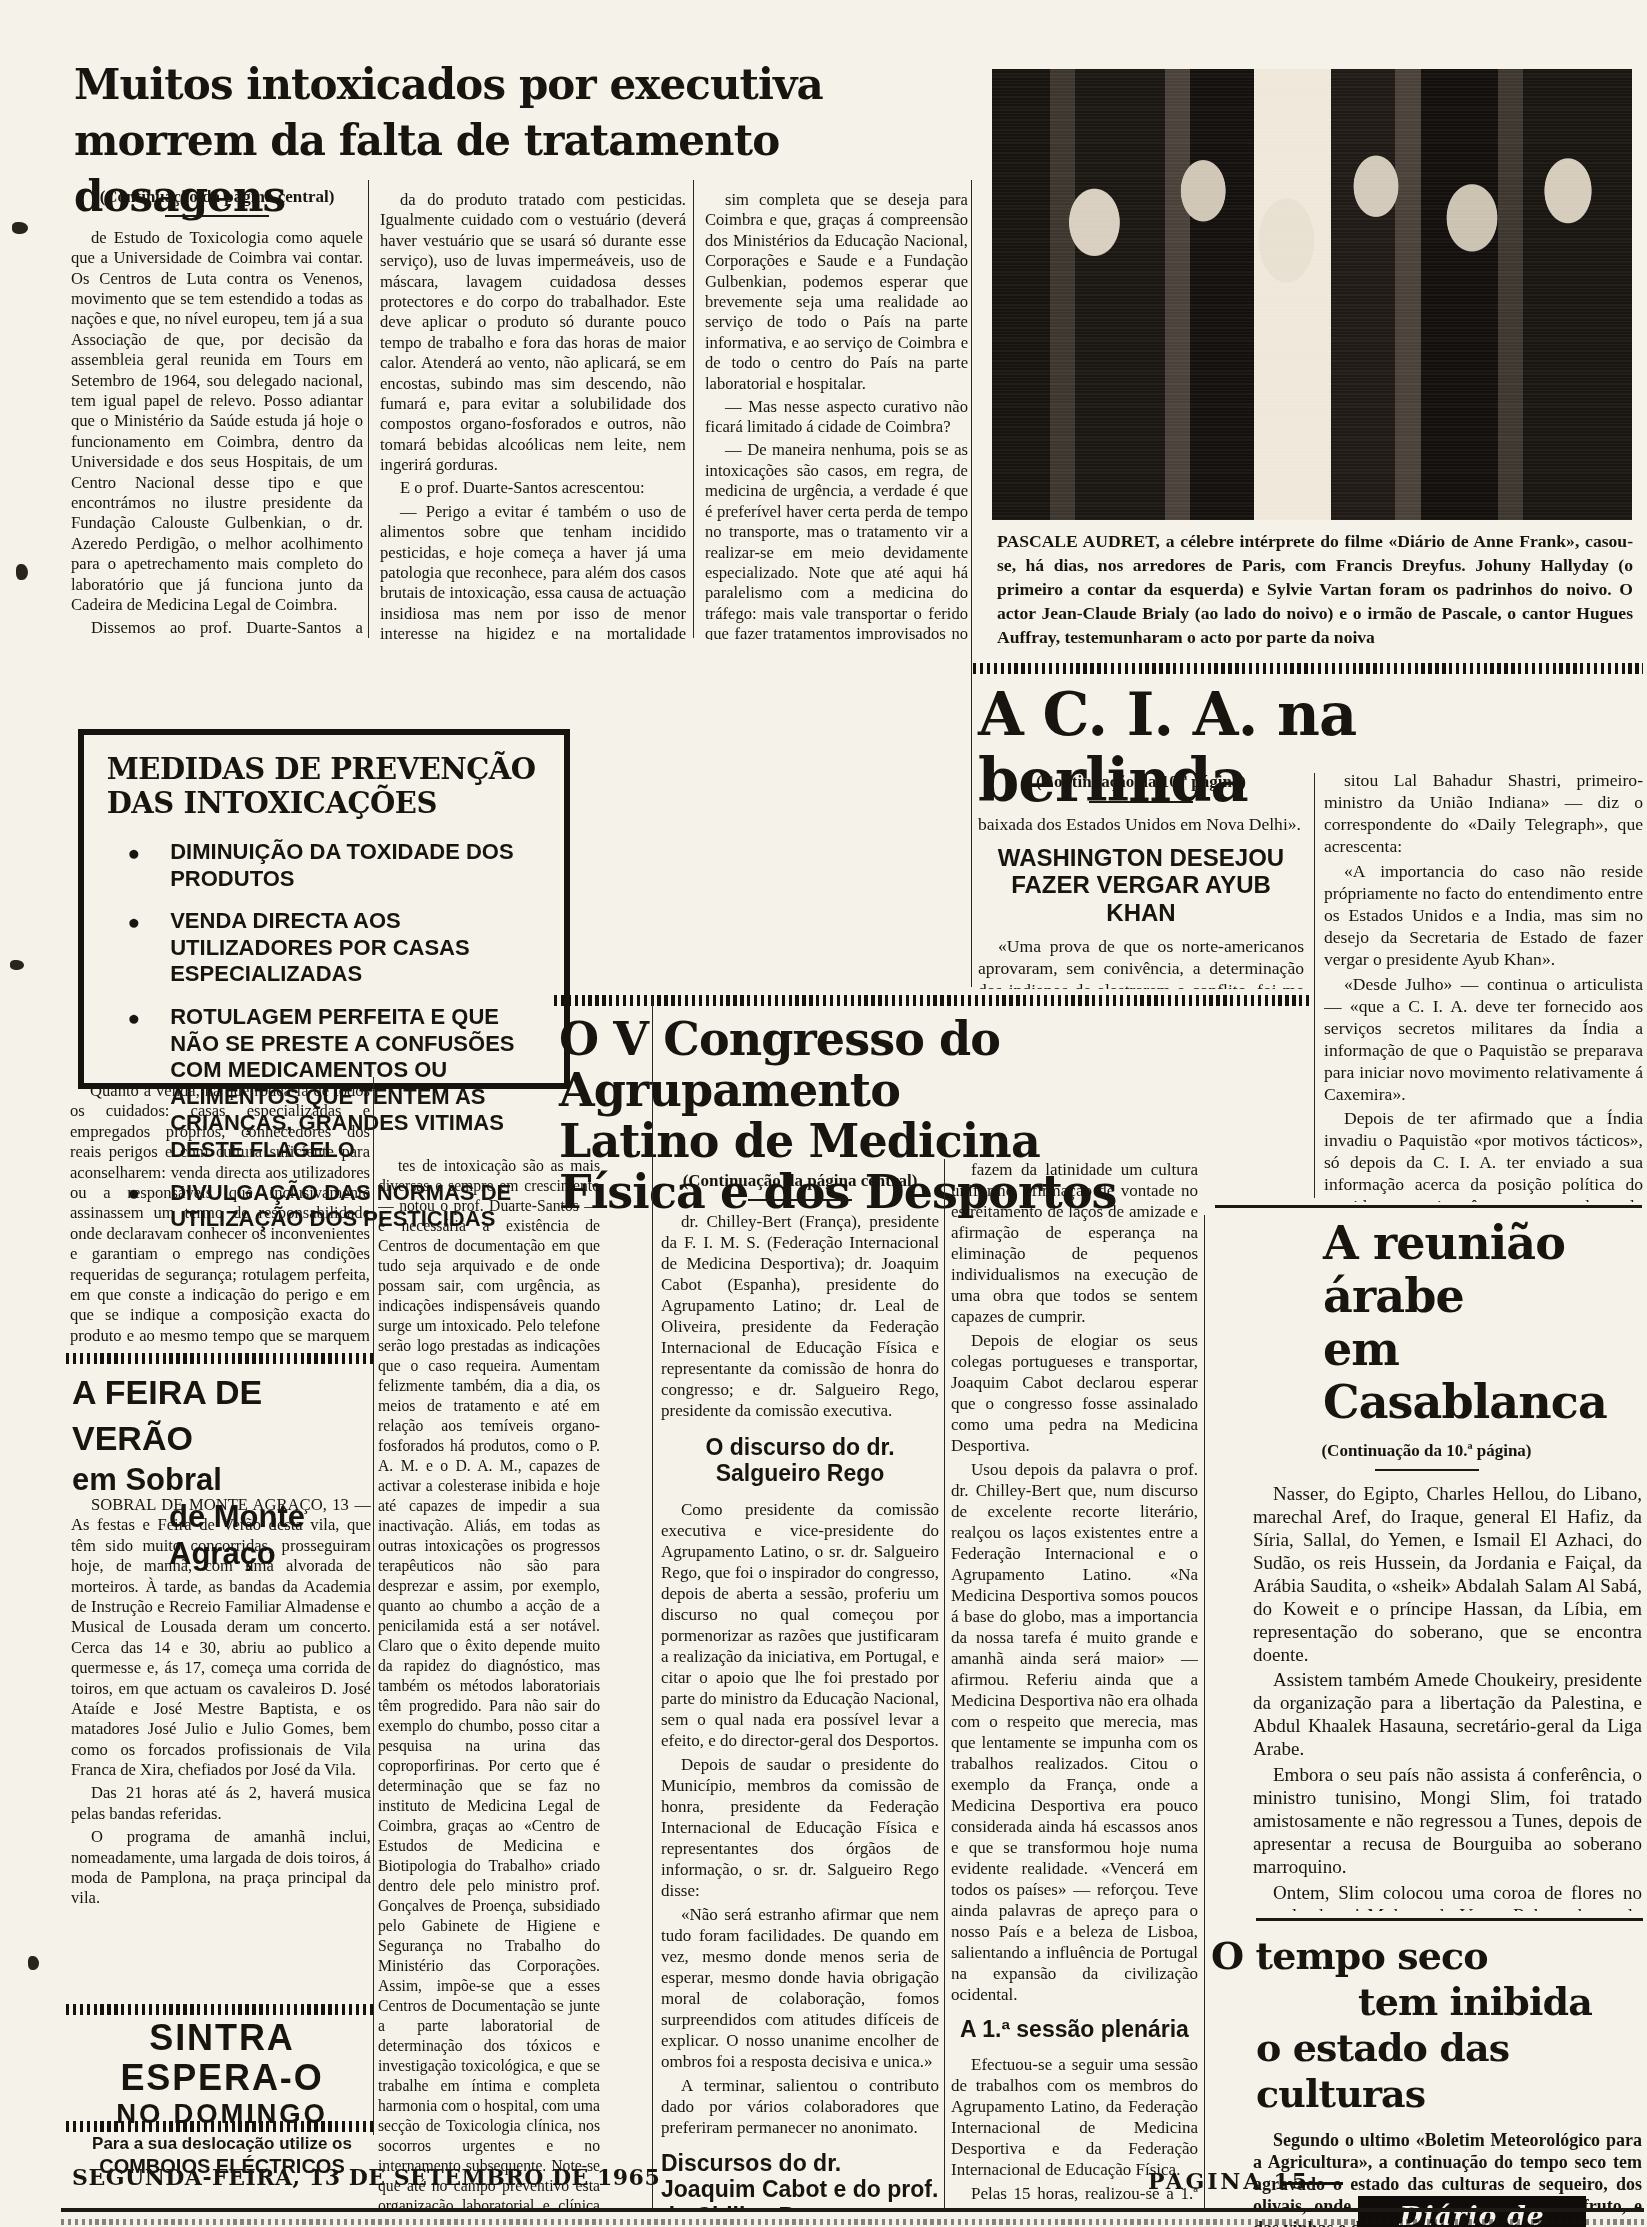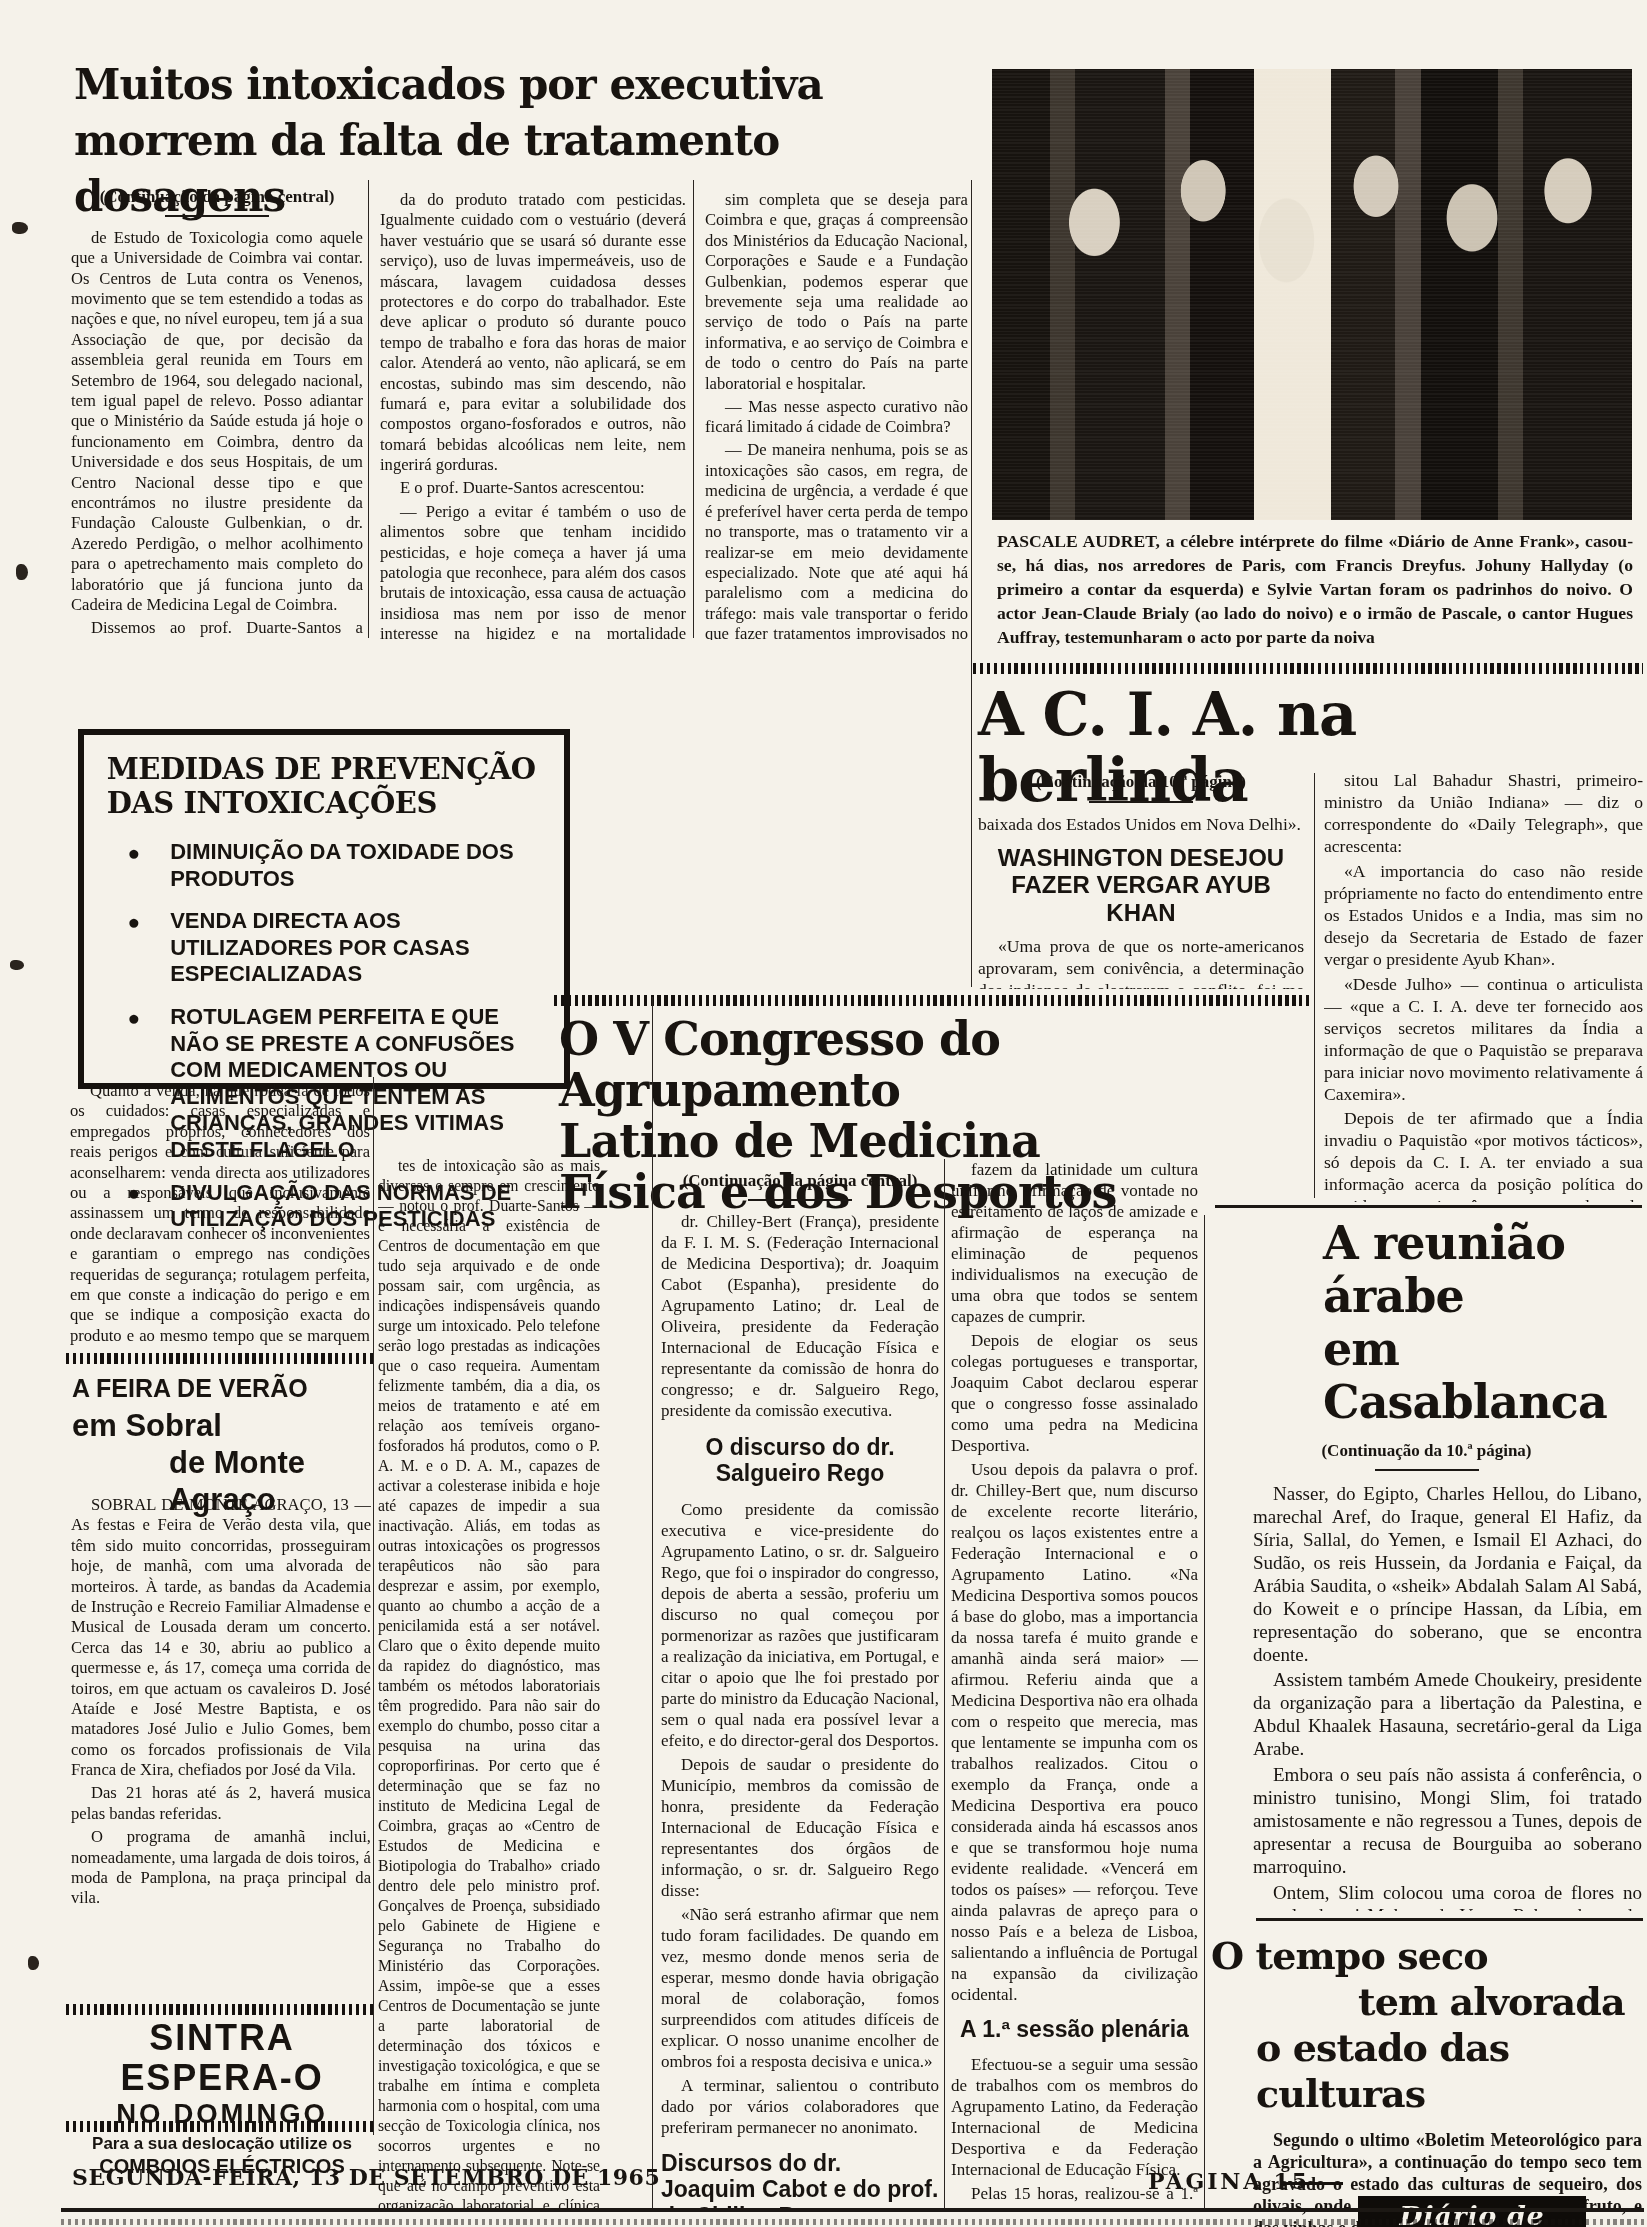--- a/index.html
+++ b/index.html
@@ -159,21 +159,21 @@
       <div>
           <p>Nasser, do Egipto, Charles Hellou, do Libano, marechal Aref, do Iraque, general El Hafiz, da Síria, Sallal, do Yemen, e Ismail El Azhaci, do Sudão, os reis Hussein, da Jordania e Faiçal, da Arábia Saudita, o «sheik» Abdalah Salam Al Sabá, do Koweit e o príncipe Hassan, da Líbia, em representação do soberano, que se encontra doente.</p>
           <p>Assistem também Amede Choukeiry, presidente da organização para a libertação da Palestina, e Abdul Khaalek Hasauna, secretário-geral da Liga Arabe.</p>
           <p>Embora o seu país não assista á conferência, o ministro tunisino, Mongi Slim, foi tratado amistosamente e não regressou a Tunes, depois de apresentar a recusa de Bourguiba ao soberano marroquino.</p>
           <p>Ontem, Slim colocou uma coroa de flores no tumulo do rei Mohamede V, em Rabat, chegando depois a Casablanca, para uma permanência de «dois ou três dias», durante os quais entrará em contacto com diversas delegações. Ontem mesmo avistou-se com o ministro argelino dos Negócios Estrangeiros, Butflika.</p>
         </div>
     </div>
     <div class="hrule" style="margin:7.6px 0 12.3px 45px;width:387px;"></div>
     <div class="hl-serif" style="font-size:38px;line-height:46px;">
       <div style="">O tempo seco</div>
-      <div style="margin-left:147px;">tem alvorada</div>
+      <div style="margin-left:147px;">tem inibida</div>
       <div style="margin-left:45px;">o estado das culturas</div>
     </div>
     <div class="col" style="margin:11.4px 0 0 42px;font-size:18px;line-height:22px;font-weight:bold;height:204px;">
       <div>
           <p>Segundo o ultimo «Boletim Meteorológico para a Agricultura», a continuação do tempo seco tem agravado o estado das culturas de sequeiro, dos olivais, onde continua a haver queda de fruto, e das vinhas e dos milharais.</p>
         </div>
     </div>
   </div>
 
   <div class="abs sans" style="left:78px;top:729px;width:452px;height:323px;border:6.2px solid #16120e;padding:12.3px 14.2px;">
@@ -187,21 +187,21 @@
   </div>
 
   <div class="abs col" style="left:70px;top:1081px;width:300px;height:266px;">
     <div>
         <p>Quanto á venda, há que rodeá-la de todos os cuidados: casas especializadas e empregados próprios, conhecedores dos reais perigos e com cultura suficiente para aconselharem: venda directa aos utilizadores ou a responsáveis que inclusivamente assinassem um termo de responsabilidade onde declaravam conhecer os inconvenientes e garantiam o emprego nas condições requeridas de segurança; rotulagem perfeita, em que conste a indicação do perigo e em que se indique a composição exacta do produto e ao mesmo tempo que se marquem os cuidados a ter e o tratamento a fazer em caso de intoxicação; embalagem que não se preste a confusões com medicamentos ou produtos alimentares e menos ainda com gulodices que tentem as crianças, grandes vítimas deste flagelo. A utilização deve ser rodeada dos maiores cuidados: dosagens, concentrações, intervalos entre as aplicações e entre a ultima e a utilização ou ven-</p>
       </div>
   </div>
 
   <div class="abs hatch" style="left:66px;top:1353px;width:308px;"></div>
   <div class="abs sans" style="left:72px;top:1369px;width:304px;font-weight:bold;">
-    <div style="font-size:25px;line-height:38px;">A FEIRA DE VERÃO</div>
+    <div style="font-size:34px;line-height:46px;">A FEIRA DE VERÃO</div>
     <div style="font-size:31px;line-height:37px;">em Sobral</div>
     <div style="font-size:31px;line-height:37px;margin-left:97px;">de Monte Agraço</div>
   </div>
   <div class="abs col" style="left:71px;top:1495px;width:300px;height:503px;">
     <div>
         <p>SOBRAL DE MONTE AGRAÇO, 13 — As festas e Feira de Verão desta vila, que têm sido muito concorridas, prosseguiram hoje, de manhã, com uma alvorada de morteiros. À tarde, as bandas da Academia de Instrução e Recreio Familiar Almadense e Musical de Lousada deram um concerto. Cerca das 14 e 30, abriu ao publico a quermesse e, ás 17, começa uma corrida de toiros, em que actuam os cavaleiros D. José Ataíde e José Mestre Baptista, e os matadores José Julio e Julio Gomes, bem como os forcados profissionais de Vila Franca de Xira, chefiados por José da Vila.</p>
         <p>Das 21 horas até ás 2, haverá musica pelas bandas referidas.</p>
         <p>O programa de amanhã inclui, nomeadamente, uma largada de dois toiros, á moda de Pamplona, na praça principal da vila.</p>
       </div>
   </div>

